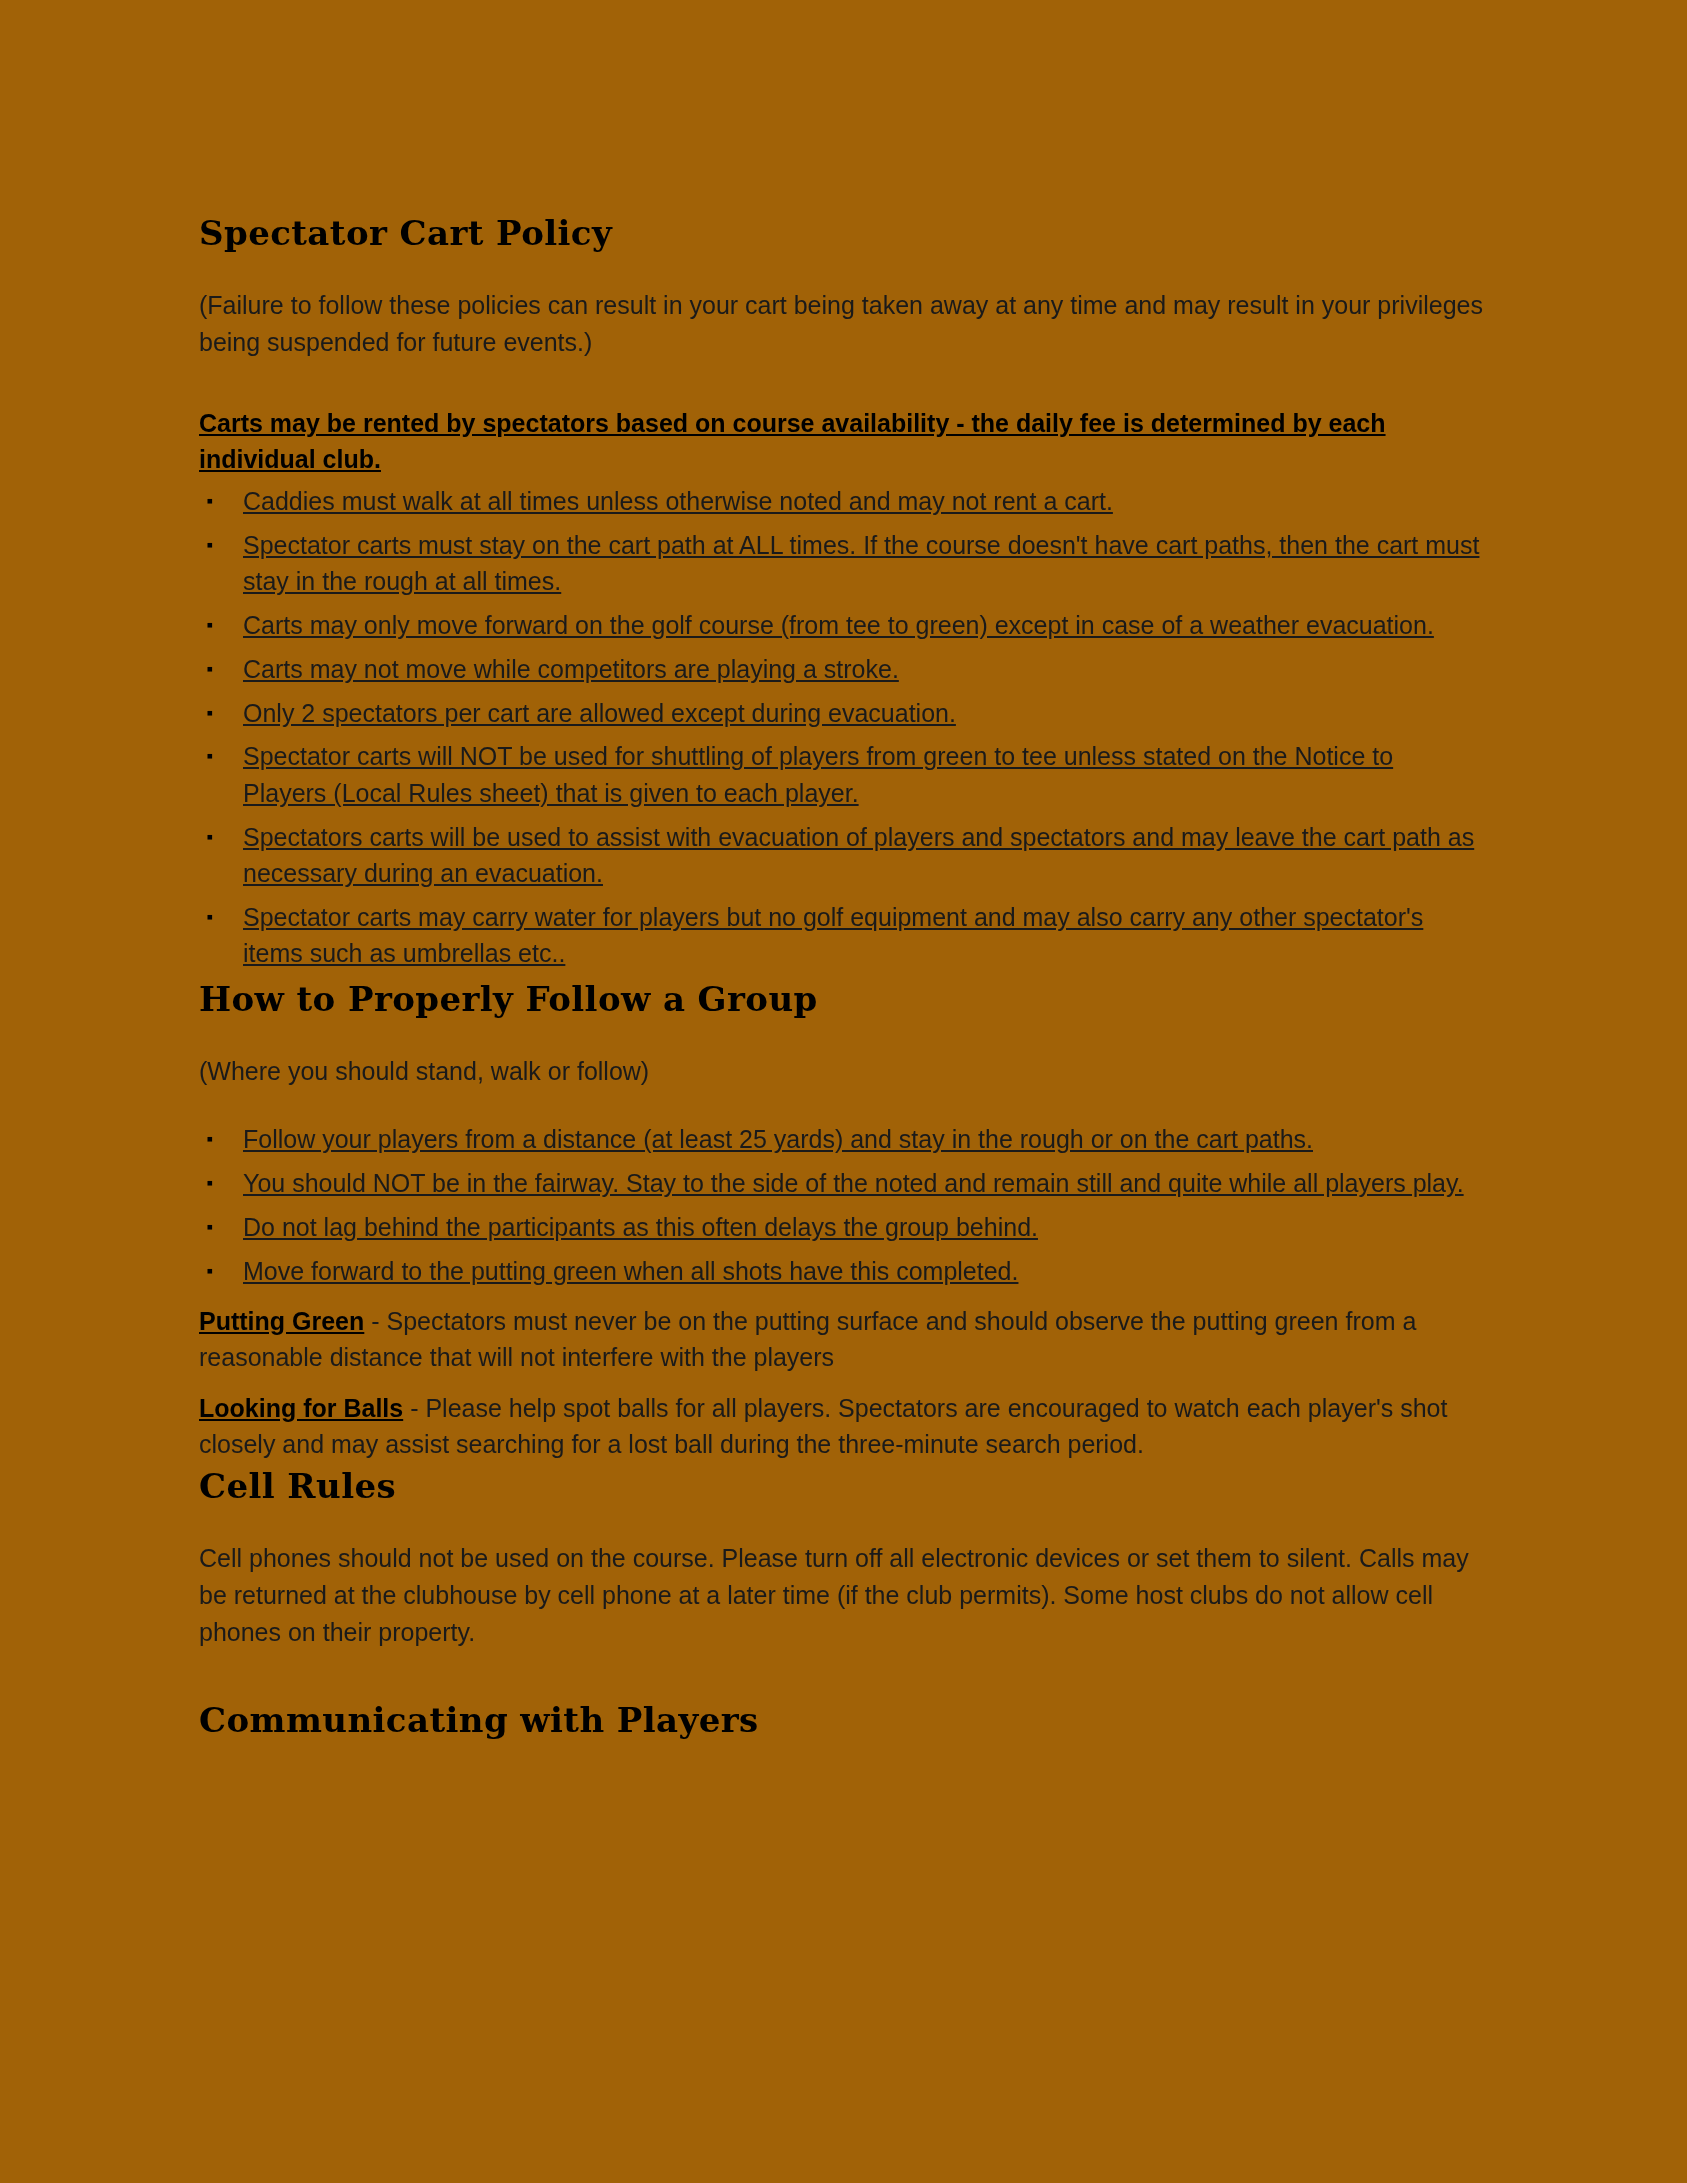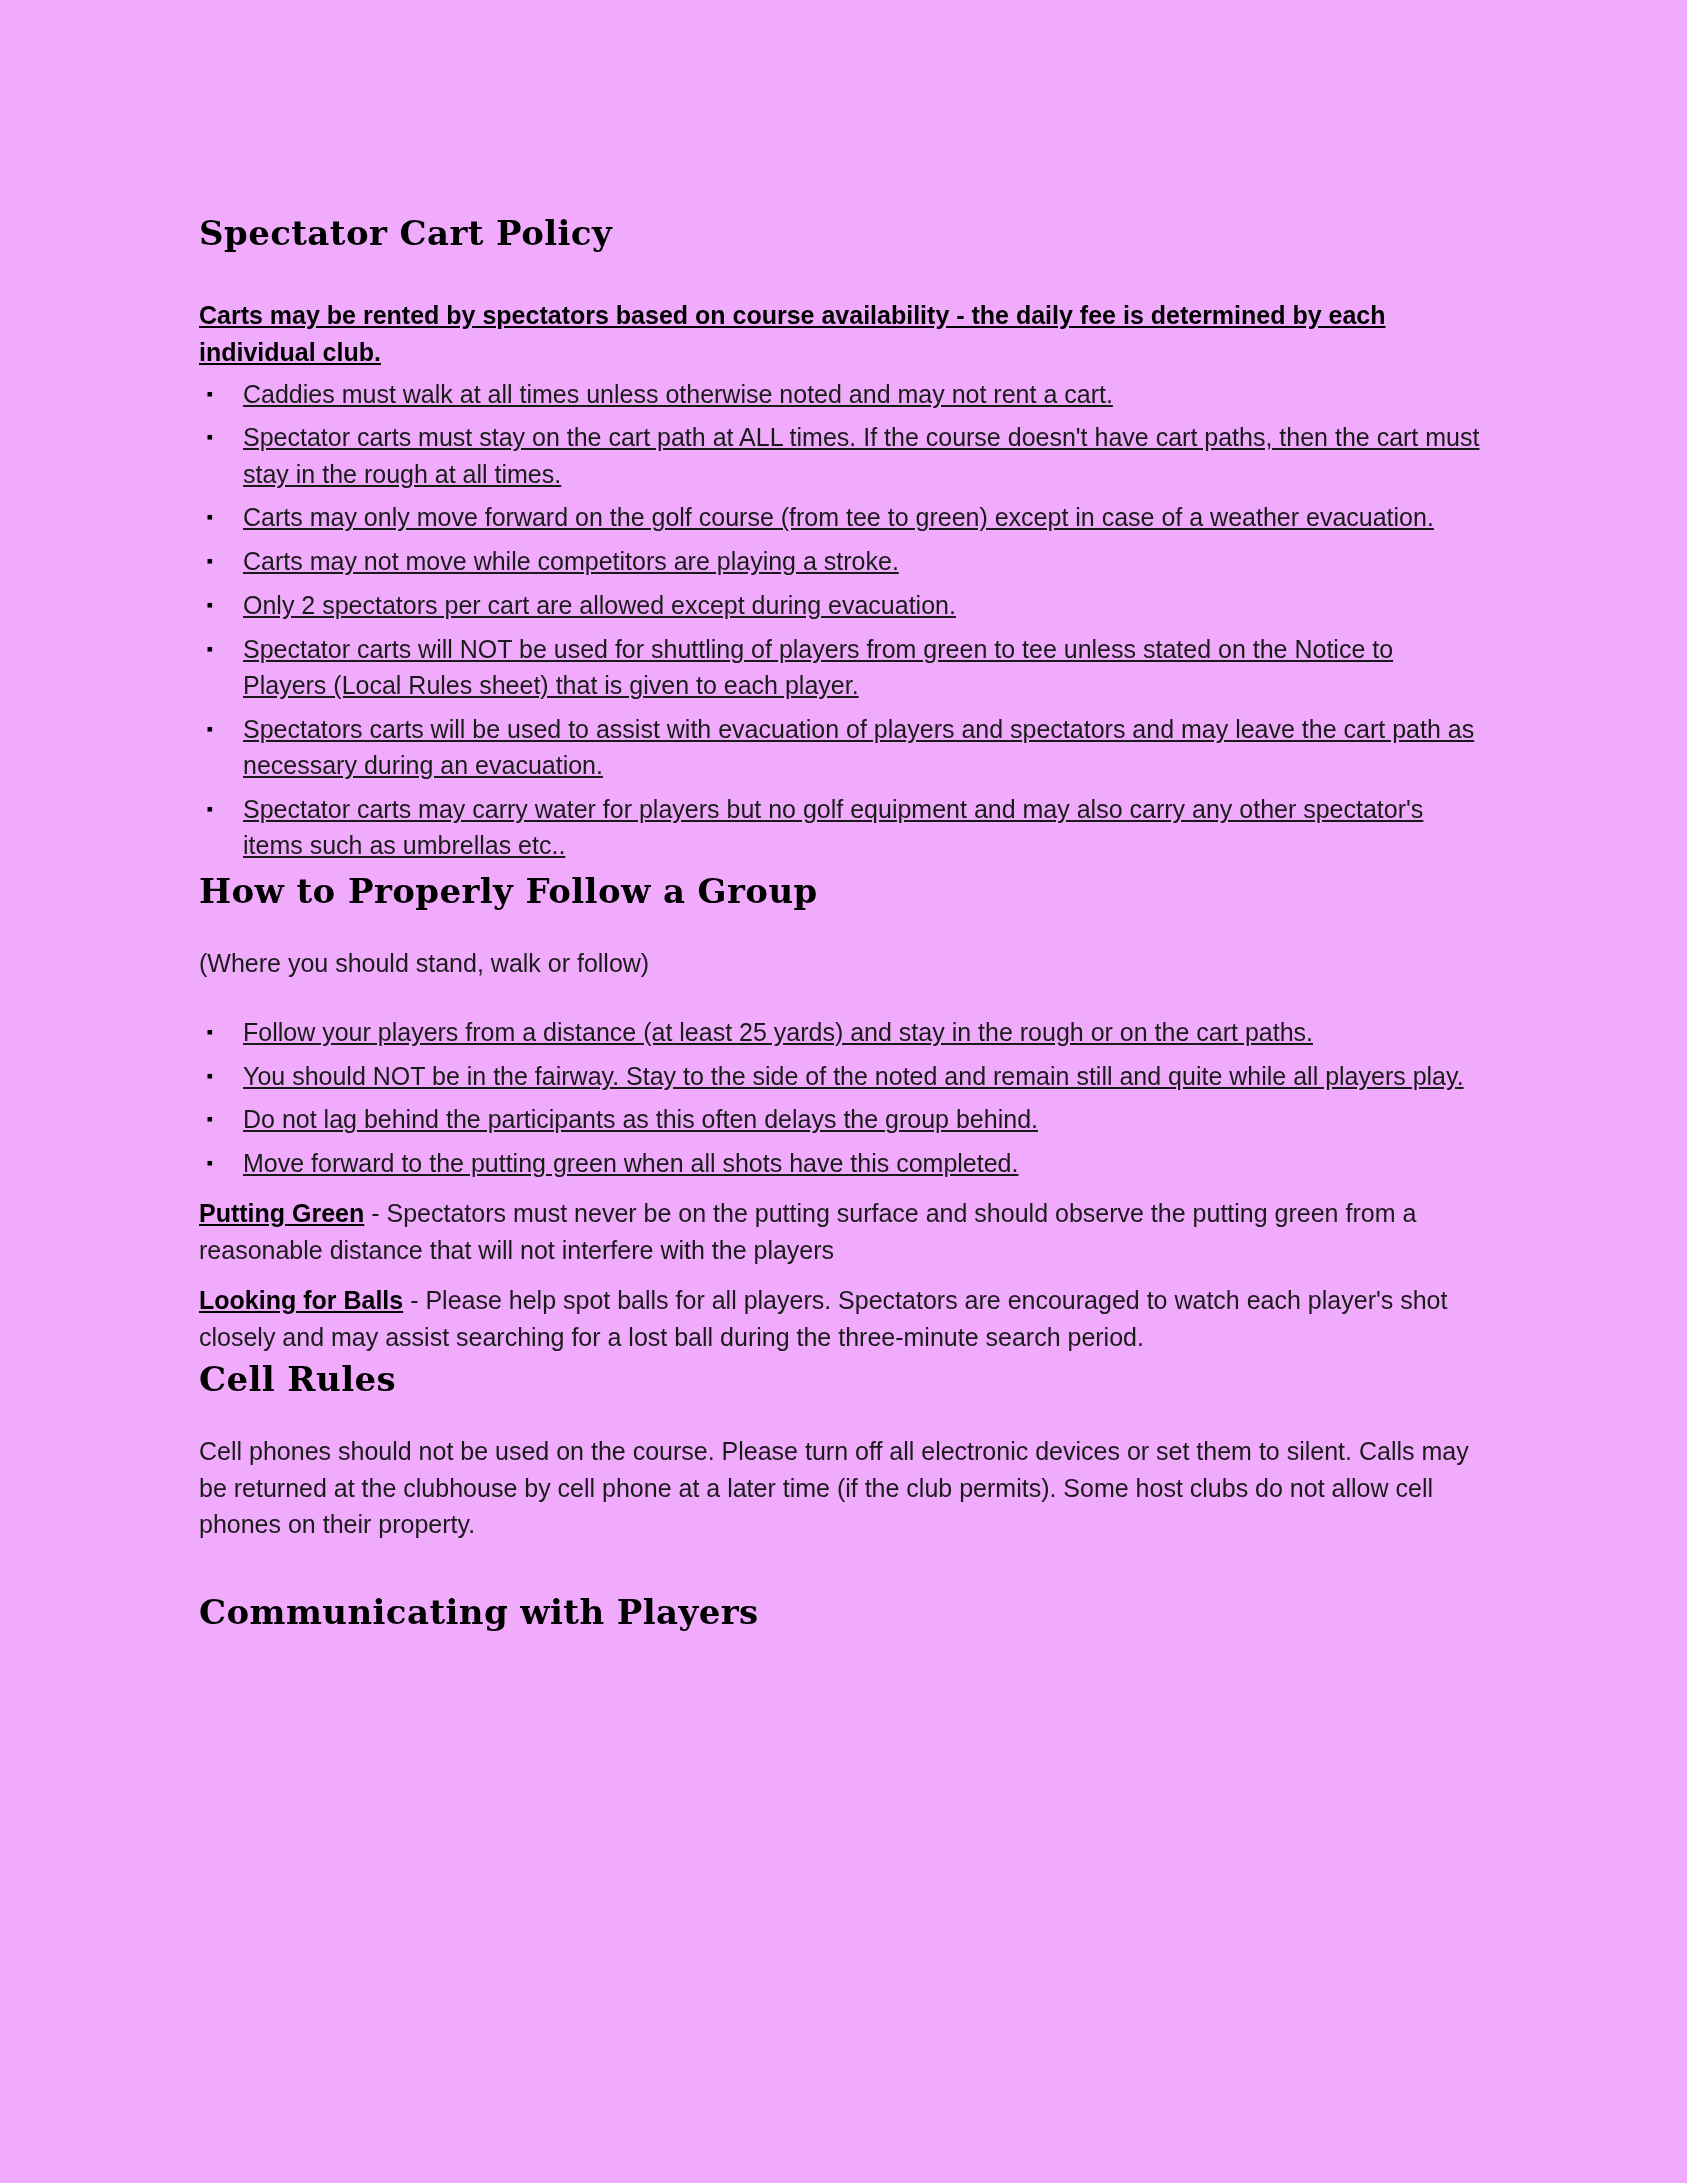--- a/index.html
+++ b/index.html
@@ -11,21 +11,21 @@
     width: 1687px;
     height: 2183px;
     font-family: "Liberation Sans", sans-serif;
     color: #1a1a1a;
   }
   .page {
     box-sizing: border-box;
     width: 1687px;
     min-height: 2183px;
     padding: 213px 204px 169px 199px;
-    background: #f0abfc;
+    background: #a16207;
   }
   h2.section-heading {
     font-family: "DejaVu Serif", serif;
     font-weight: bold;
     font-size: 34px;
     letter-spacing: 0.4px;
     color: #000000;
     margin: 0 0 34px 0;
   }
   section + section h2.section-heading {
@@ -87,20 +87,21 @@
     text-align: right;
   }
 </style>
 </head>
 <body>
 
 <div class="page">
 
   <section>
     <h2 class="section-heading">Spectator Cart Policy</h2>
+    <p class="body intro">(Failure to follow these policies can result in your cart being taken away at any time and may result in your privileges being suspended for future events.)</p>
     <p class="body emphasis">Carts may be rented by spectators based on course availability - the daily fee is determined by each individual club.</p>
     <ul class="bullets">
       <li>
           <span class="sq">▪</span>
           <span class="li-text">Caddies must walk at all times unless otherwise noted and may not rent a cart.</span>
         </li>
       <li>
           <span class="sq">▪</span>
           <span class="li-text">Spectator carts must stay on the cart path at ALL times. If the course doesn't have cart paths, then the cart must stay in the rough at all times.</span>
         </li>

